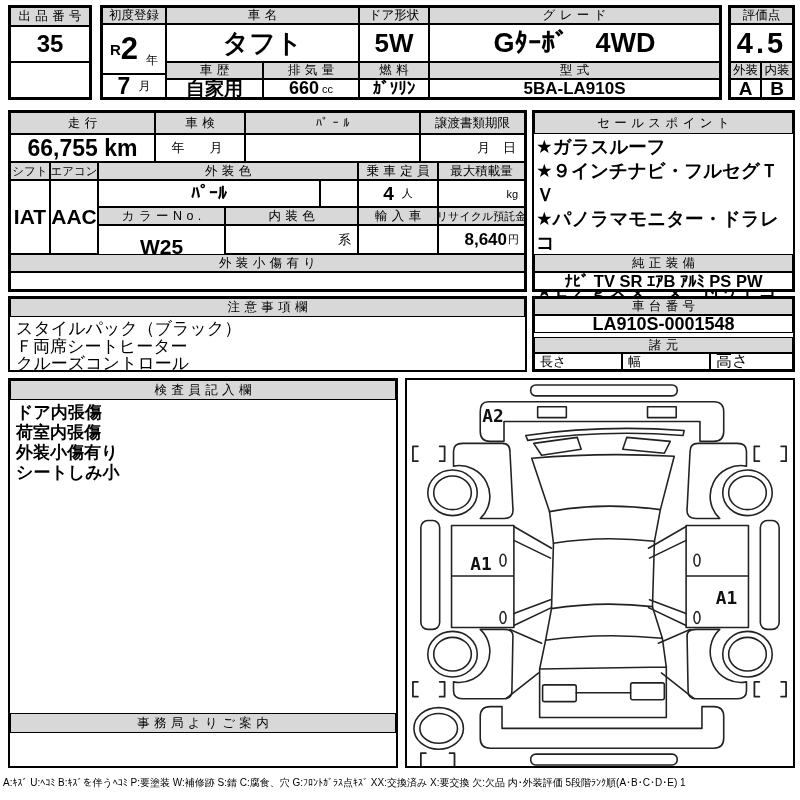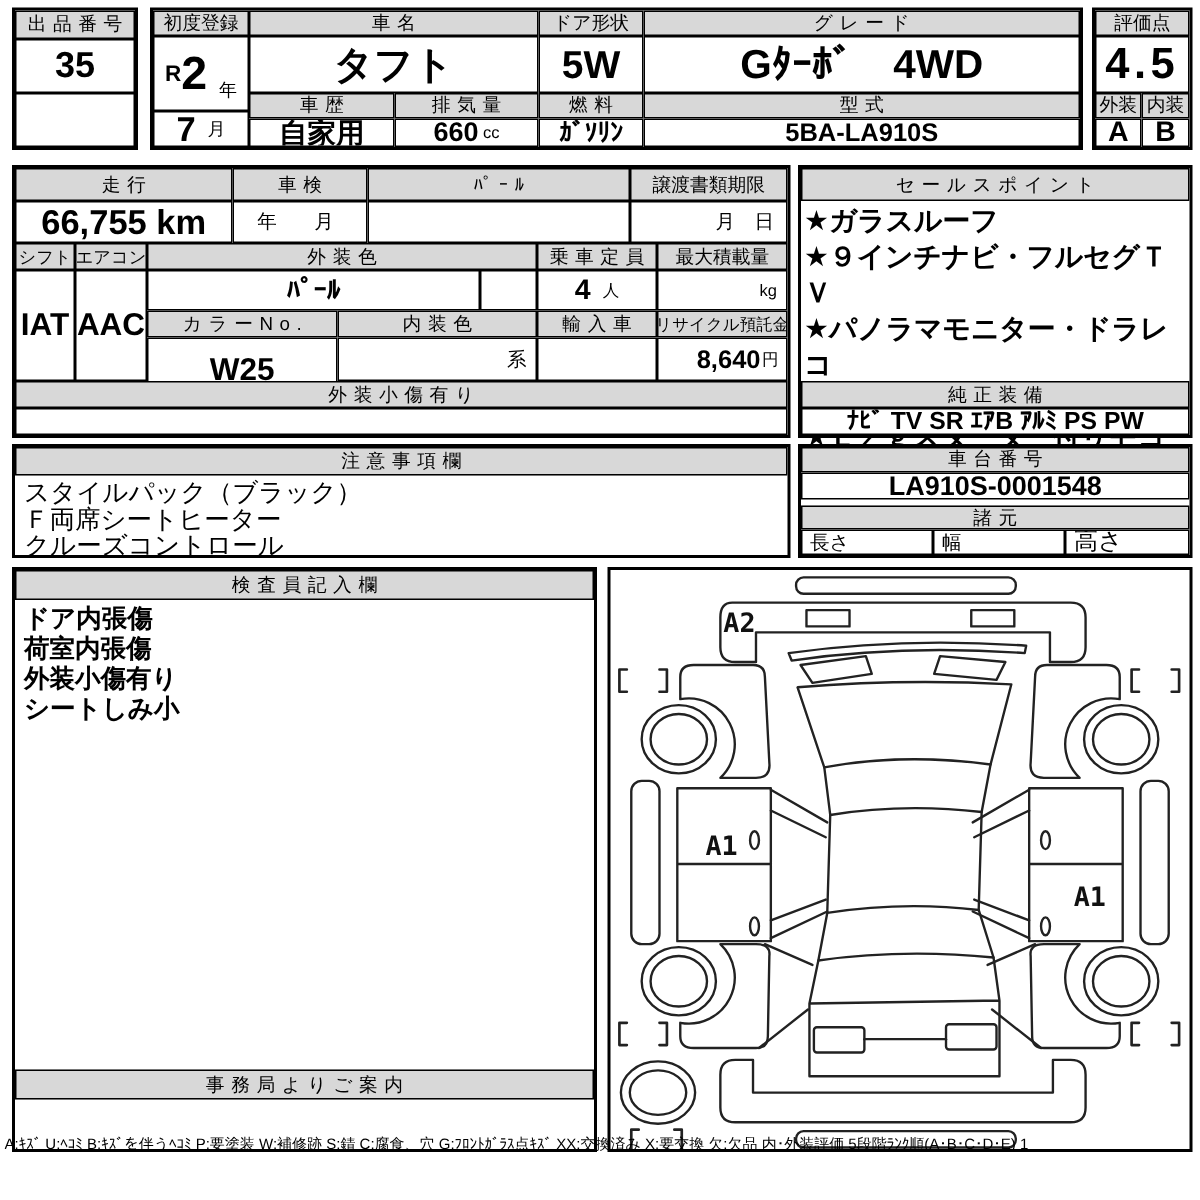--- a/index.html
+++ b/index.html
@@ -12,21 +12,21 @@
           white-space:nowrap; background:#fff; }
   .hd { background:#d8d8d8; font-size:12.5px; font-weight:500; }
   .sp { letter-spacing:.35em; text-indent:.35em; }
   .vl { font-weight:bold; }
   .left { justify-content:flex-start; }
   .right { justify-content:flex-end; }
   .lines { display:block; padding:3px 6px; font-size:17px; font-weight:bold;
            line-height:19px; white-space:normal; }
   .lines div { white-space:nowrap; }
   .unit { font-size:11px; font-weight:normal; margin-left:3px; }
-  .legend { position:absolute; left:3px; top:756px; width:796px;
+  .legend { position:absolute; left:3px; top:776px; width:796px;
             font-size:10px; white-space:nowrap; overflow:hidden; }
 </style>
 </head>
 <body>
 
 <div class="blk" style="left:8px;top:5px;width:84px;height:95px">
   <div class="cell hd sp" style="left:0;top:0;width:80px;height:19px">出品番号</div>
   <div class="cell vl" style="left:0;top:19px;width:80px;height:36px;font-size:24px">35</div>
   <div class="cell" style="left:0;top:55px;width:80px;height:36px"></div>
 </div>

